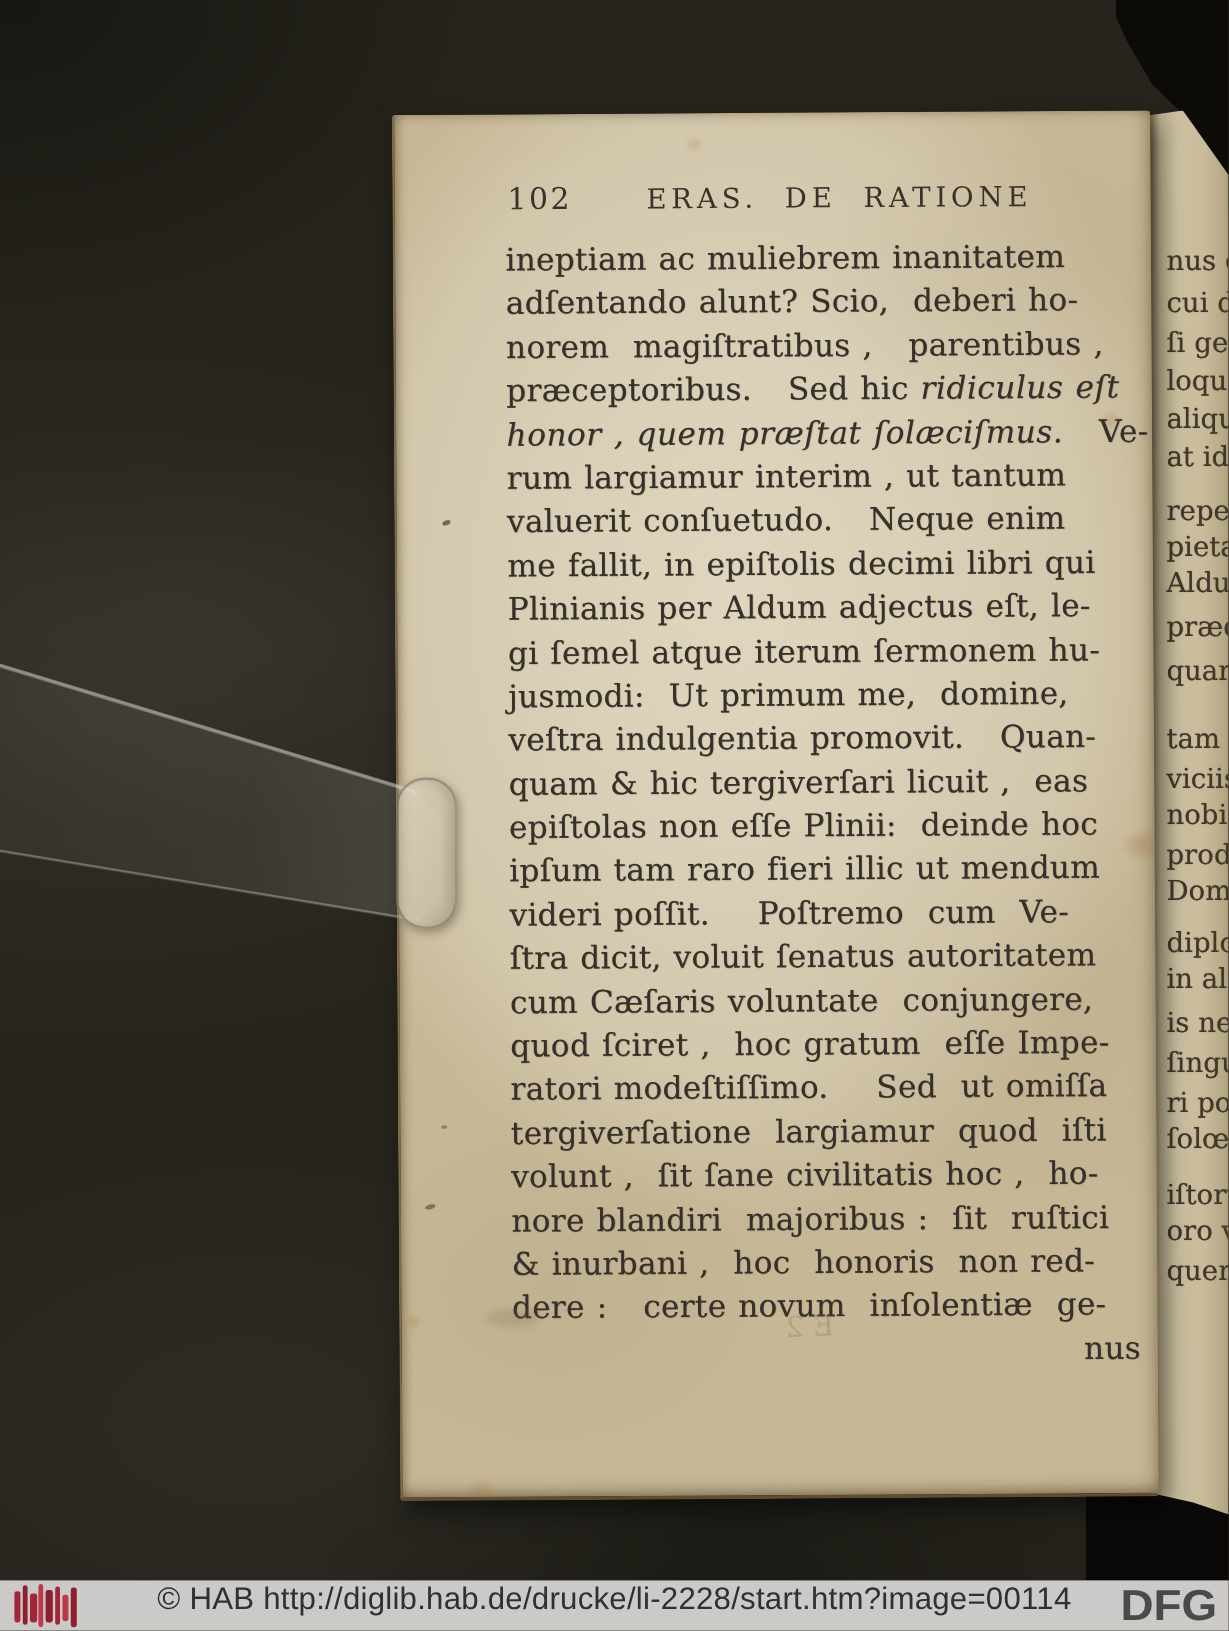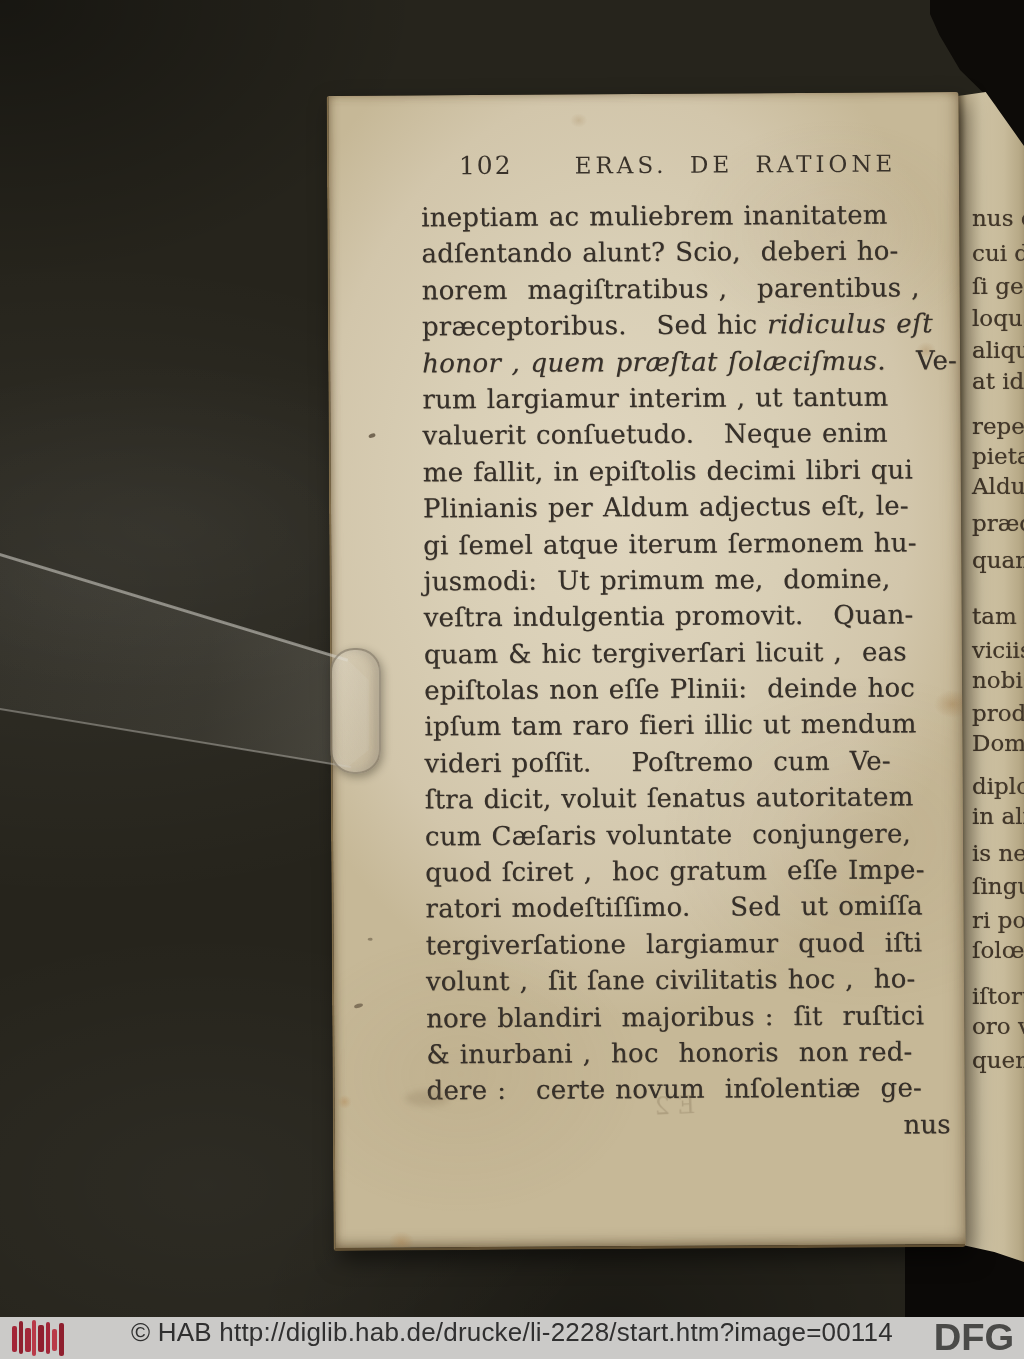--- a/index.html
+++ b/index.html
@@ -66,21 +66,21 @@
       radial-gradient(18px 14px at 66px 1146px, rgba(170,115,55,0.28), transparent 70%),
       radial-gradient(10px 10px at 10px 1006px, rgba(170,115,55,0.30), transparent 70%),
       radial-gradient(12px 10px at 250px 26px, rgba(140,100,50,0.18), transparent 70%),
       radial-gradient(220px 160px at 80% 12%, rgba(139,115,75,0.10), transparent 70%),
       radial-gradient(260px 200px at 20% 85%, rgba(139,115,75,0.09), transparent 70%),
       radial-gradient(300px 240px at 85% 65%, rgba(139,115,75,0.08), transparent 70%);
   }
   .page-header{
     position:absolute;left:94px;top:56px;width:522px;white-space:pre;color:#39322a;
   }
-  .page-num{font-size:25px;letter-spacing:2px;margin-left:36px;}
+  .page-num{font-size:25px;letter-spacing:2px;}
   .running-title{font-size:23px;letter-spacing:4px;word-spacing:11px;margin-left:62px;}
   .text-block{
     position:absolute;left:92px;top:104px;width:524px;color:#36302a;font-size:26px;
   }
   .line{
     height:36.4px;line-height:36.4px;white-space:pre;letter-spacing:0.2px;word-spacing:1.5px;
     text-shadow:0.3px 0.3px 0.7px rgba(54,42,28,0.55);
   }
   .line.right{text-align:right;}
   .line .it{font-style:italic;letter-spacing:0.4px;}

